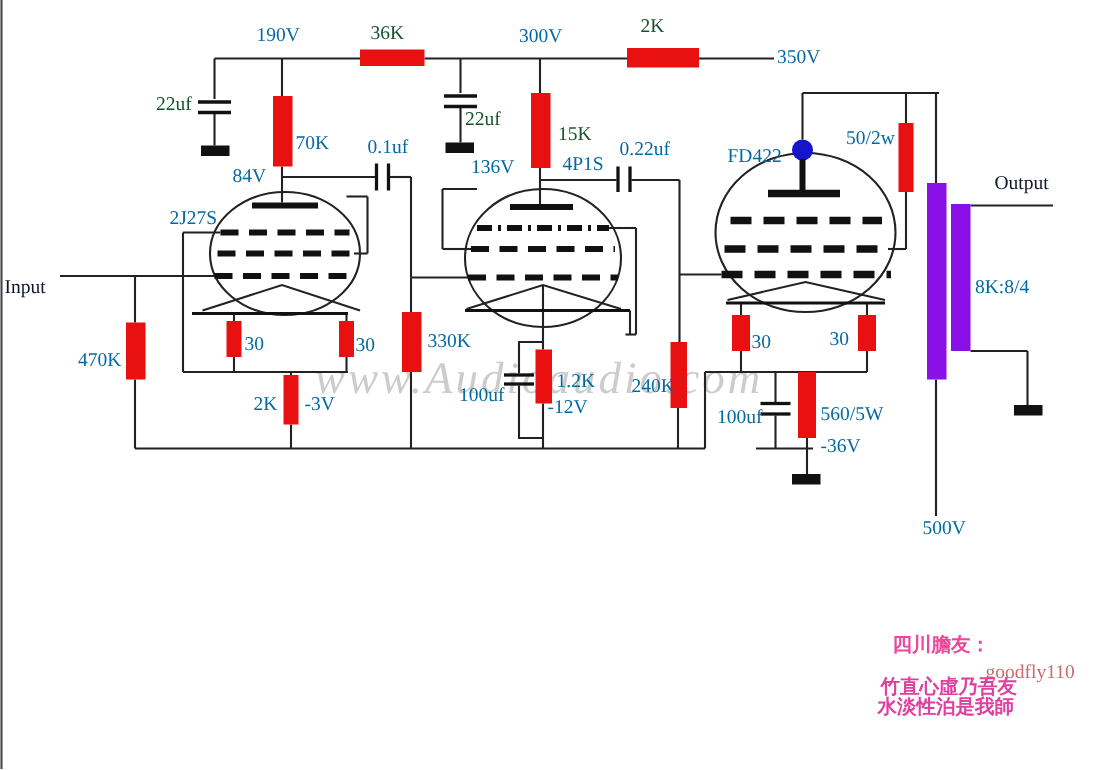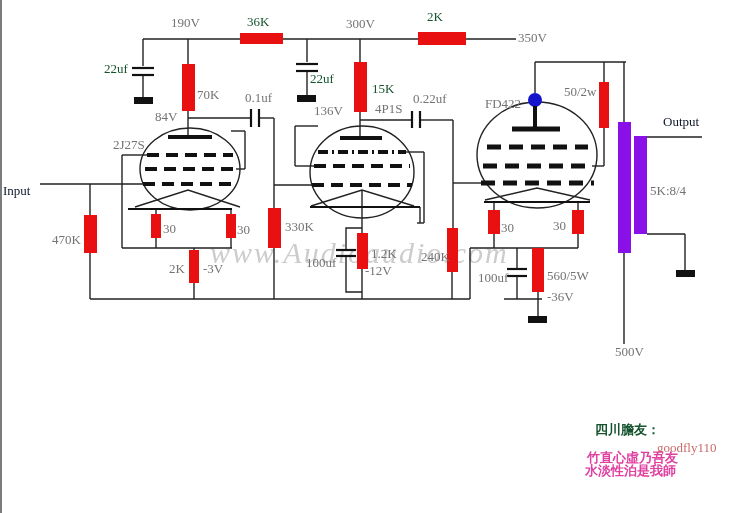--- a/index.html
+++ b/index.html
@@ -1,22 +1,22 @@
 <!DOCTYPE html>
 <html><head>
 <meta charset="utf-8">
 <style>
   html,body{margin:0;padding:0;background:#fff;}
   #canvas{position:relative;width:732px;height:513px;background:#ffffff;overflow:hidden;
           font-family:"Liberation Serif", serif;}
   .lbl{position:absolute;font-size:13px;line-height:14px;white-space:nowrap;z-index:3;}
-  .blue{color:#737373;}
+  .blue{color:#0369a1;}
   .black{color:#14532d;}
   .io{color:#0f172a;font-family:Liberation Serif, serif;}
-  .sig-name{color:#14532d;font-family:Liberation Sans, sans-serif;font-size:13px;font-weight:600;}
+  .sig-name{color:#ec4899;font-family:Liberation Sans, sans-serif;font-size:13px;font-weight:600;}
   .sig-id{color:#c76b6b;font-size:13px;margin-top:18px;}
   .poem{color:#e040a0;font-family:Liberation Mono, monospace;font-size:13px;font-weight:600;}
   #watermark{position:absolute;left:210px;top:236px;z-index:1;color:#cccccc;
              font-style:italic;font-size:30px;letter-spacing:2px;
              font-family:"Liberation Serif", serif;}
   svg{position:absolute;left:0;top:0;z-index:2;}
 </style>
 </head>
 <body>
 
@@ -219,21 +219,21 @@
   <span class="lbl black" style="left:310px;top:72px">22uf</span>
   <span class="lbl blue" style="left:155px;top:110px">84V</span>
   <span class="lbl blue" style="left:113px;top:138px">2J27S</span>
   <span class="lbl blue" style="left:314px;top:104px">136V</span>
   <span class="lbl black" style="left:372px;top:82px">15K</span>
   <span class="lbl blue" style="left:375px;top:102px">4P1S</span>
   <span class="lbl blue" style="left:413px;top:92px">0.22uf</span>
   <span class="lbl blue" style="left:485px;top:97px">FD422</span>
   <span class="lbl blue" style="left:564px;top:85px">50/2w</span>
   <span class="lbl io" style="left:663px;top:115px">Output</span>
-  <span class="lbl blue" style="left:650px;top:184px">5K:8/4</span>
+  <span class="lbl blue" style="left:650px;top:184px">8K:8/4</span>
   <span class="lbl io" style="left:3px;top:184px">Input</span>
   <span class="lbl blue" style="left:52px;top:233px">470K</span>
   <span class="lbl blue" style="left:163px;top:222px">30</span>
   <span class="lbl blue" style="left:237px;top:223px">30</span>
   <span class="lbl blue" style="left:285px;top:220px">330K</span>
   <span class="lbl blue" style="left:169px;top:262px">2K</span>
   <span class="lbl blue" style="left:203px;top:262px">-3V</span>
   <span class="lbl blue" style="left:306px;top:256px">100uf</span>
   <span class="lbl blue" style="left:371px;top:247px">1.2K</span>
   <span class="lbl blue" style="left:365px;top:264px">-12V</span>

